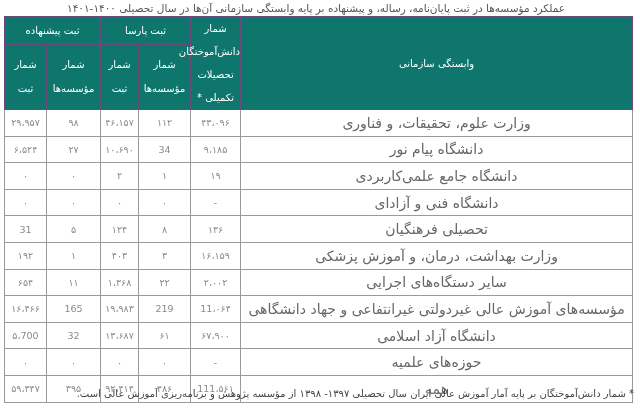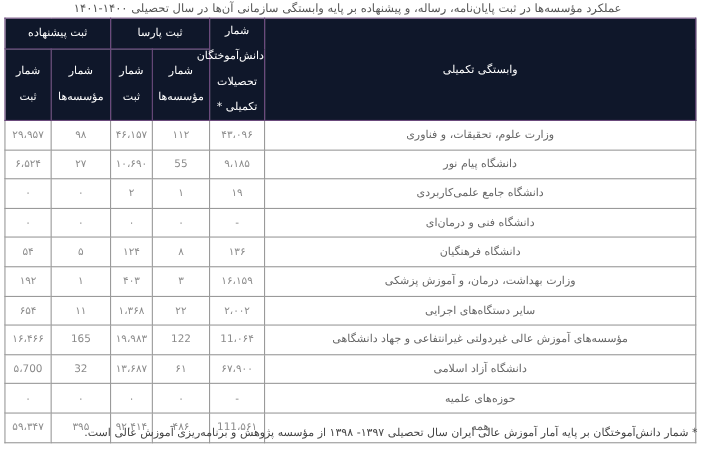--- a/index.html
+++ b/index.html
@@ -12,30 +12,30 @@
     position: absolute; top: 1px; left: 0; width: 632px;
     text-align: center; direction: rtl;
     font-size: 10.5px; color: #555555; line-height: 14px;
   }
   table.main {
     position: absolute; top: 16px; left: 4px;
     width: 628px; border-collapse: collapse; table-layout: fixed;
     direction: rtl;
   }
   table.main th {
-    background: #0f172a; color: #ffffff; font-weight: normal;
+    background: #0f766e; color: #ffffff; font-weight: normal;
     font-size: 10px; border: 1px solid #6b4a7c;
     text-align: center; vertical-align: middle; padding: 0;
   }
   table.main td {
     border: 1px solid #9a9a9a; color: #8a8a8a;
     font-size: 9.5px; text-align: center; vertical-align: middle;
     height: 25.6px; padding: 0; background: #ffffff;
   }
-  table.main td.org { color: #666666; font-size: 10px; }
+  table.main td.org { color: #666666; font-size: 14px; }
   .hdr-top { height: 22px; }
   .hdr-bottom { height: 50px; line-height: 24px; }
   .grad-head { line-height: 23px; }
   .footnote {
     position: absolute; top: 387px; left: 0; width: 634px;
     direction: rtl; text-align: right;
     font-size: 10px; color: #444444; line-height: 14px;
   }
 </style>
 </head>
@@ -47,21 +47,21 @@
   <colgroup>
     <col style="width:392px">
     <col style="width:50px">
     <col style="width:52px">
     <col style="width:38px">
     <col style="width:54px">
     <col style="width:42px">
   </colgroup>
   <thead>
     <tr class="hdr-top">
-      <th rowspan="2"><span>وابستگی تکمیلی</span></th>
+      <th rowspan="2"><span>وابستگی سازمانی</span></th>
       <th rowspan="2" class="grad-head">
         <div>شمار</div>
         <div>دانش‌آموختگان</div>
         <div>تحصیلات تکمیلی *</div>
       </th>
       <th colspan="2">ثبت پارسا</th>
       <th colspan="2">ثبت پیشنهاده</th>
     </tr>
     <tr class="hdr-bottom">
       <th>
@@ -87,69 +87,69 @@
       <td class="org">وزارت علوم، تحقیقات، و فناوری</td>
       <td>۴۳،۰۹۶</td>
       <td>۱۱۲</td>
       <td>۴۶،۱۵۷</td>
       <td>۹۸</td>
       <td>۲۹،۹۵۷</td>
     </tr>
     <tr>
       <td class="org">دانشگاه پیام نور</td>
       <td>۹،۱۸۵</td>
-      <td>55</td>
+      <td>34</td>
       <td>۱۰،۶۹۰</td>
       <td>۲۷</td>
       <td>۶،۵۲۴</td>
     </tr>
     <tr>
       <td class="org">دانشگاه جامع علمی‌کاربردی</td>
       <td>۱۹</td>
       <td>۱</td>
       <td>۲</td>
       <td>۰</td>
       <td>۰</td>
     </tr>
     <tr>
-      <td class="org">دانشگاه فنی و درمان‌ای</td>
+      <td class="org">دانشگاه فنی و آزاد‌ای</td>
       <td>-</td>
       <td>۰</td>
       <td>۰</td>
       <td>۰</td>
       <td>۰</td>
     </tr>
     <tr>
-      <td class="org">دانشگاه فرهنگیان</td>
+      <td class="org">تحصیلی فرهنگیان</td>
       <td>۱۳۶</td>
       <td>۸</td>
       <td>۱۲۴</td>
       <td>۵</td>
-      <td>۵۴</td>
+      <td>31</td>
     </tr>
     <tr>
       <td class="org">وزارت بهداشت، درمان، و آموزش پزشکی</td>
       <td>۱۶،۱۵۹</td>
       <td>۳</td>
       <td>۴۰۳</td>
       <td>۱</td>
       <td>۱۹۲</td>
     </tr>
     <tr>
       <td class="org">سایر دستگاه‌های اجرایی</td>
       <td>۲،۰۰۲</td>
       <td>۲۲</td>
       <td>۱،۳۶۸</td>
       <td>۱۱</td>
       <td>۶۵۴</td>
     </tr>
     <tr>
       <td class="org">مؤسسه‌های آموزش عالی غیردولتی غیرانتفاعی و جهاد دانشگاهی</td>
       <td>11،۰۶۴</td>
-      <td>122</td>
+      <td>219</td>
       <td>۱۹،۹۸۳</td>
       <td>165</td>
       <td>۱۶،۴۶۶</td>
     </tr>
     <tr>
       <td class="org">دانشگاه آزاد اسلامی</td>
       <td>۶۷،۹۰۰</td>
       <td>۶۱</td>
       <td>۱۳،۶۸۷</td>
       <td>32</td>

